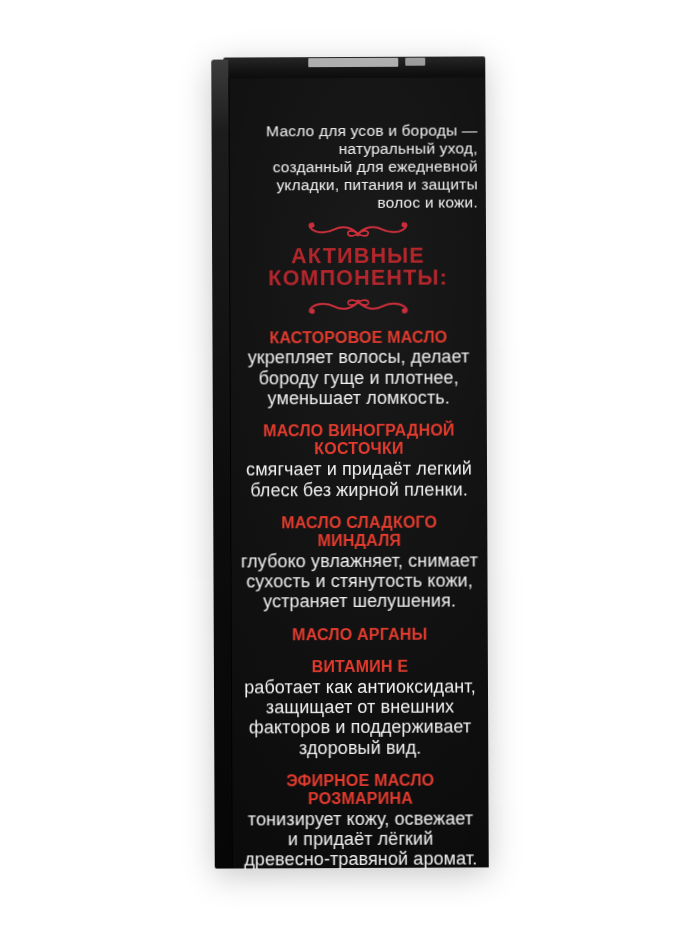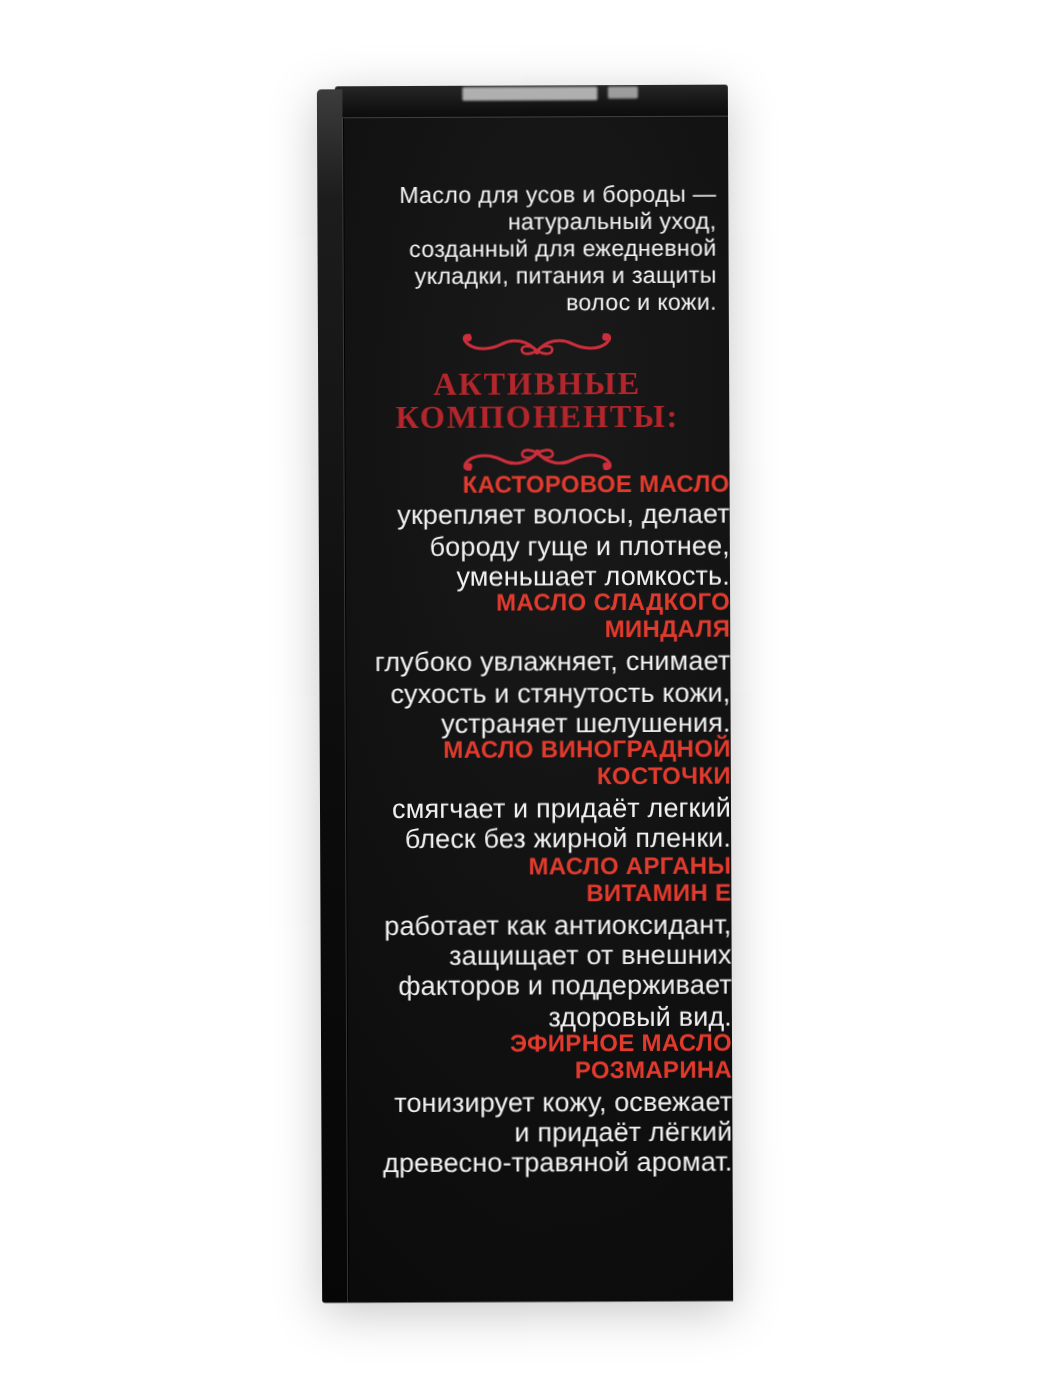--- a/index.html
+++ b/index.html
@@ -41,24 +41,24 @@
   .pre{white-space:pre-line;}
   .intro{
     margin:44px 8px 0;color:#f3f3f3;
     font-size:15.5px;line-height:1.16;letter-spacing:.2px;text-align:right;
   }
   .flourish{margin:9px auto 0;height:22px;color:#cc2f3b;line-height:0;}
   .flourish.bottom{margin-top:3px;}
   .flourish.bottom svg{transform:scaleY(-1);}
   .title{
     margin:2px 0 0;
-    font-family:Liberation Serif, serif;font-weight:700;
+    font-family:Liberation Sans, sans-serif;font-weight:700;
     color:#b2262c;font-size:21.5px;line-height:1.04;letter-spacing:1.2px;
   }
-  .component{text-align:right;}
+  .component{margin-top:14px;}
   .component h2{
     margin:0;color:#e23b2e;font-size:16px;line-height:1.12;
     font-weight:700;letter-spacing:.2px;
   }
   .component p{
     margin:1px 0 0;color:#f1f1f1;font-size:18px;line-height:1.13;letter-spacing:.1px;
   }
 </style>
 </head>
 <body>
@@ -119,32 +119,32 @@
       </div>
 
       <section class="component">
         <h2 class="pre">КАСТОРОВОЕ МАСЛО</h2>
         <p class="pre">укрепляет волосы, делает
 бороду гуще и плотнее,
 уменьшает ломкость.</p>
       </section>
 
       <section class="component">
+        <h2 class="pre">МАСЛО ВИНОГРАДНОЙ
+КОСТОЧКИ</h2>
+        <p class="pre">смягчает и придаёт легкий
+блеск без жирной пленки.</p>
+      </section>
+
+      <section class="component">
         <h2 class="pre">МАСЛО СЛАДКОГО
 МИНДАЛЯ</h2>
         <p class="pre">глубоко увлажняет, снимает
 сухость и стянутость кожи,
 устраняет шелушения.</p>
-      </section>
-
-      <section class="component">
-        <h2 class="pre">МАСЛО ВИНОГРАДНОЙ
-КОСТОЧКИ</h2>
-        <p class="pre">смягчает и придаёт легкий
-блеск без жирной пленки.</p>
       </section>
 
       <section class="component">
         <h2 class="pre">МАСЛО АРГАНЫ</h2>
       </section>
 
       <section class="component">
         <h2 class="pre">ВИТАМИН Е</h2>
         <p class="pre">работает как антиоксидант,
 защищает от внешних

